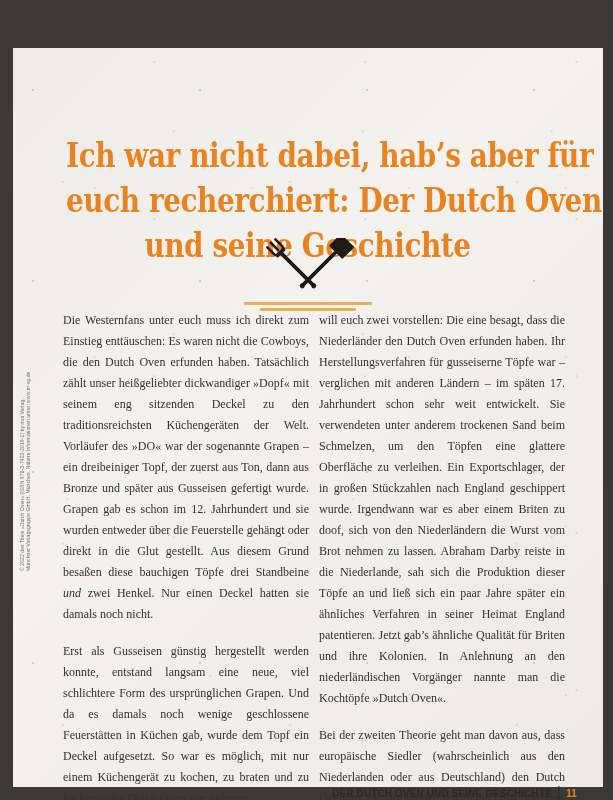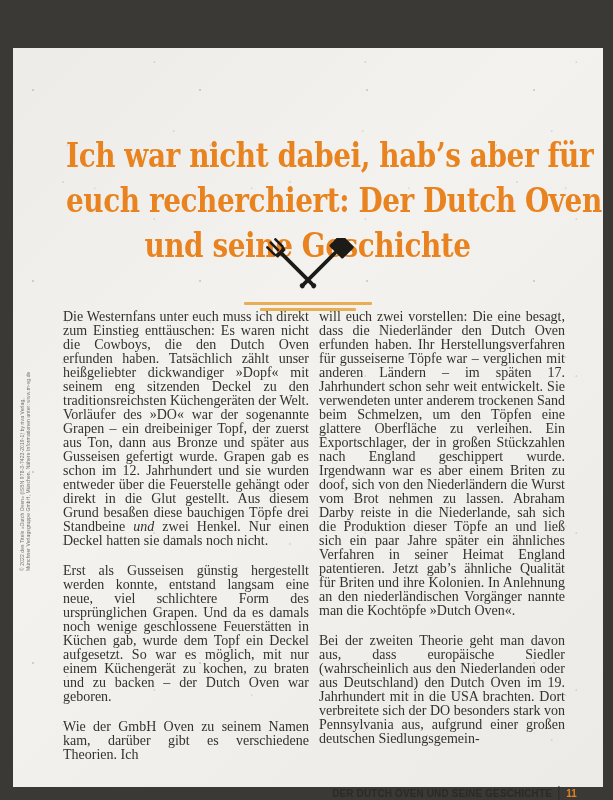--- a/index.html
+++ b/index.html
@@ -56,22 +56,22 @@
   
   .columns {
     position: absolute;
     left: 50px; top: 262px; width: 502px;
     display: flex; gap: 10px;
     color: #35312c;
   }
   .col { width: 246px; }
   .col p {
     margin: 0 0 16px 0;
-    font-size: 14px;
-    line-height: 14px;
+    font-size: 12px;
+    line-height: 21px;
     text-align: justify;
     hyphens: auto;
     -webkit-hyphens: auto;
   }
 
   
   .copyright {
     position: absolute;
     left: 6px; top: 523px;
     width: 250px;

